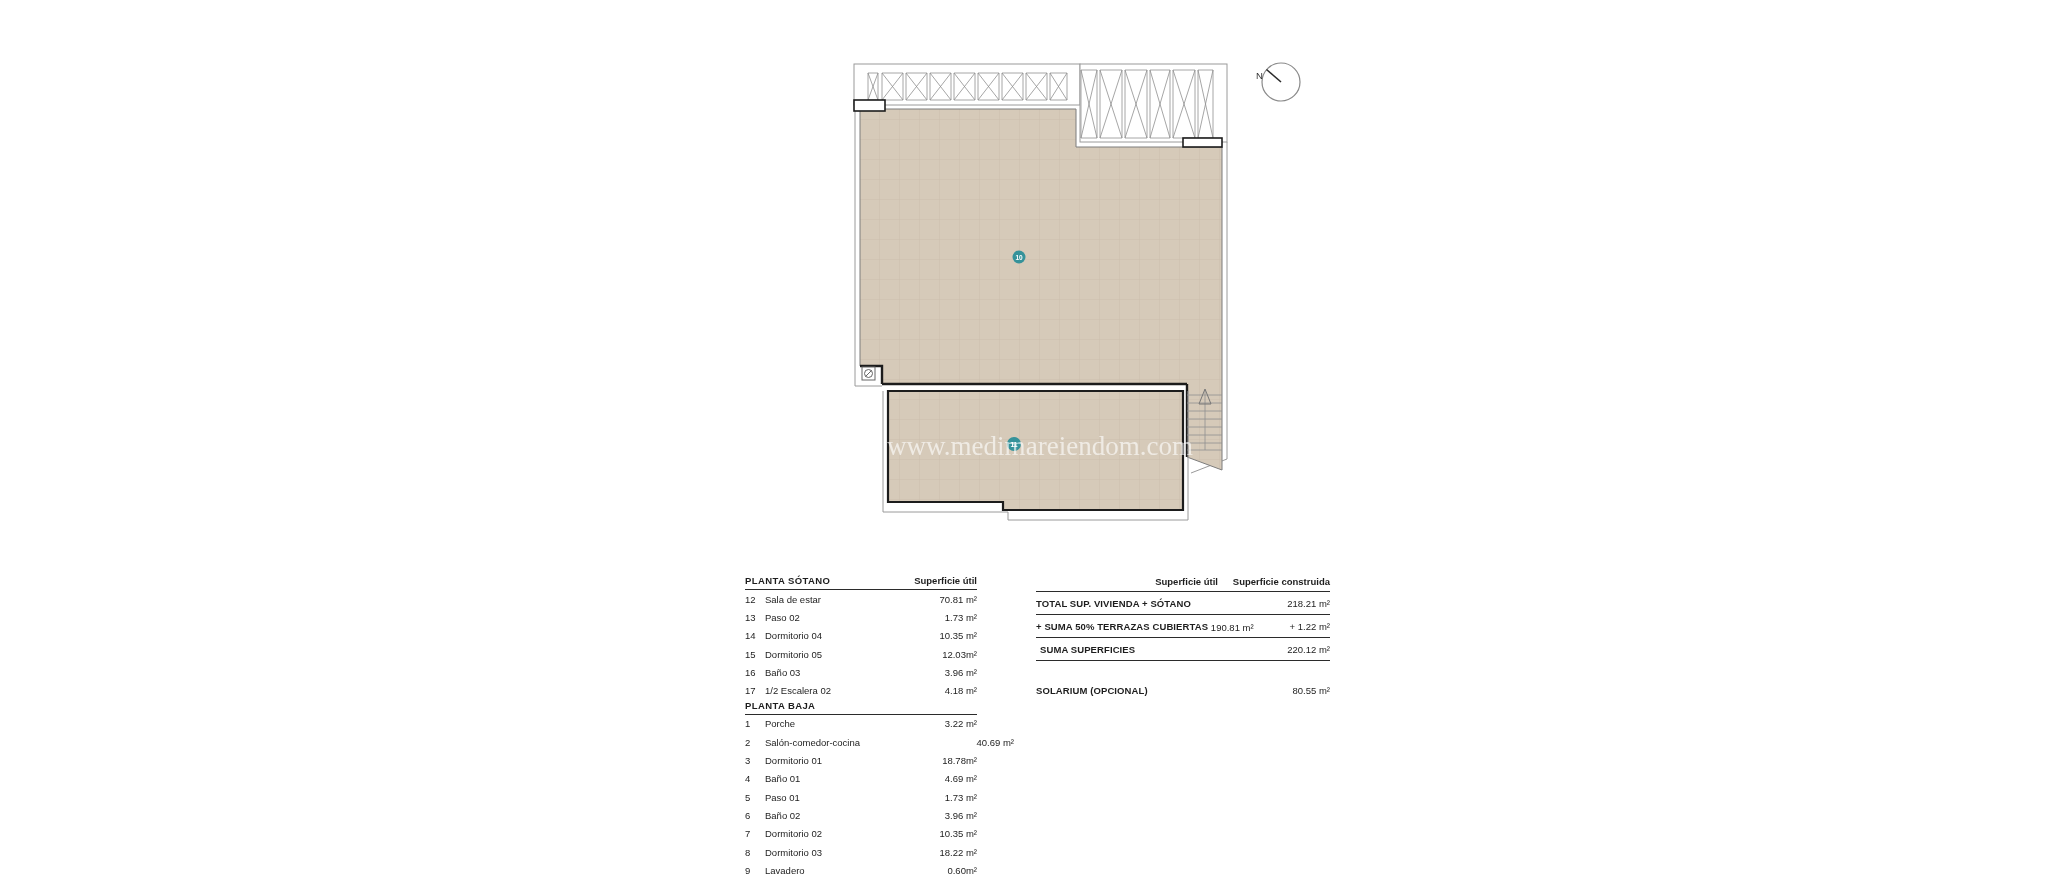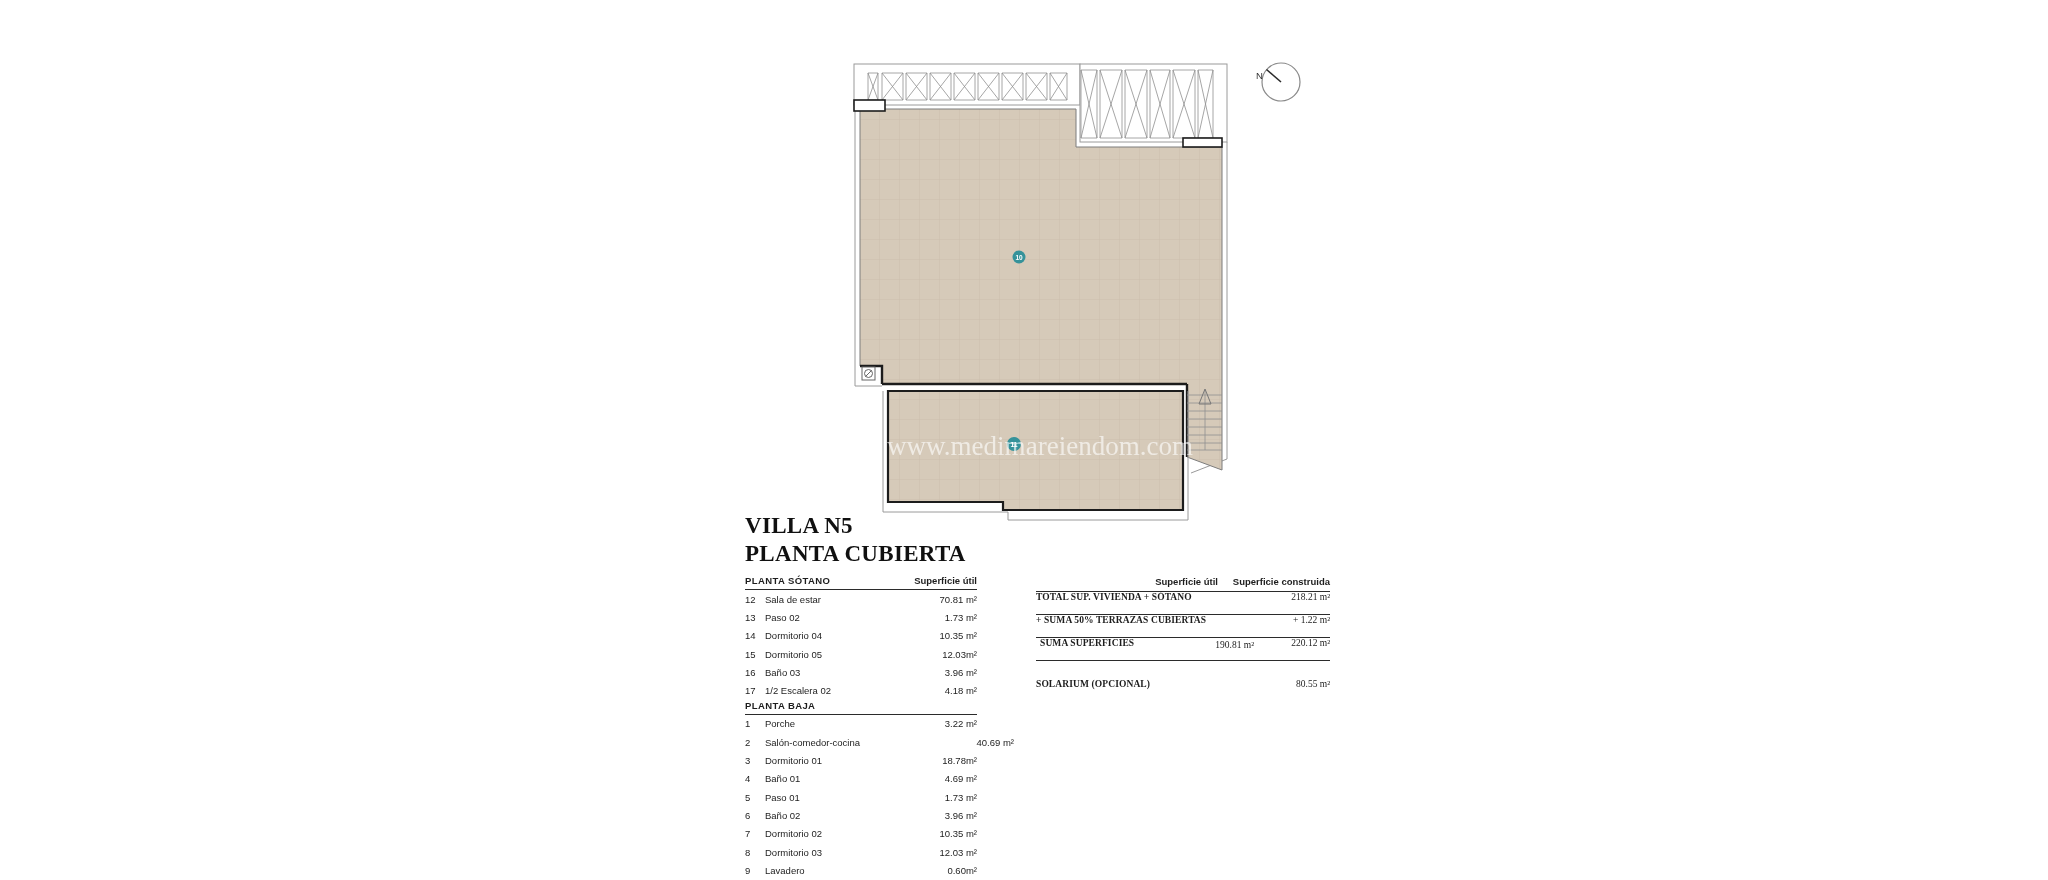--- a/index.html
+++ b/index.html
@@ -20,21 +20,21 @@
   .a-row .name{flex:1;}
   .a-row .val{text-align:right;white-space:nowrap;}
   .a-row .val.offset{margin-right:-37px;}
   .sec2{align-items:center;}
   
   .summary-table{position:absolute;left:1036px;top:576px;width:294px;font-size:9.5px;}
   .s-head{display:flex;justify-content:flex-end;align-items:flex-end;
           border-bottom:1.2px solid #2b2b2b;padding-bottom:4px;font-weight:700;}
   .s-head .h-util{width:182px;text-align:right;}
   .s-head .h-cons{width:112px;text-align:right;}
-  .s-row{display:flex;height:22px;border-bottom:1.1px solid #2b2b2b;font-family:Liberation Serif, serif;}
+  .s-row{display:flex;align-items:center;height:22px;border-bottom:1.1px solid #2b2b2b;}
   .s-row:last-child{border-bottom:none;margin-top:18px;}
   .s-row .label{flex:1;font-weight:700;letter-spacing:.1px;white-space:nowrap;}
   .s-row .label.indent{padding-left:4px;}
   .s-row .util{width:92px;text-align:right;white-space:nowrap;margin-top:48px;}
   .s-row .cons{width:112px;text-align:right;white-space:nowrap;}
 </style>
 </head>
 <body>
 
 <div class="page">
@@ -99,24 +99,20 @@
 
     <text x="1040" y="455" text-anchor="middle" font-size="28" font-family="Liberation Serif, serif" fill="rgba(255,255,255,0.62)" textLength="306" lengthAdjust="spacingAndGlyphs">www.medimareiendom.com</text>
 
     <g>
       <circle cx="1281" cy="82" r="19" fill="#ffffff" stroke="#8a8a8a" stroke-width="1.2"></circle>
       <path d="M1281 82L1266.5 69.5" stroke="#2b2b2b" stroke-width="1.6" fill="none"></path>
       <text x="1256" y="79" font-size="9.5" fill="#333333" font-family="Liberation Sans, sans-serif">N</text>
     </g>
   </svg>
 
-  <div class="title">
-    <div>VILLA N5</div>
-    <div>PLANTA CUBIERTA</div>
-  </div>
 
   <div class="area-table">
     <div class="sec-head">
       <span class="sh">PLANTA SÓTANO</span>
       <span class="ch">Superficie útil</span>
     </div>
     <div class="a-row">
       <span class="num">12</span>
       <span class="name">Sala de estar</span>
       <span class="val">70.81 m²</span>
@@ -181,21 +177,21 @@
       <span class="val">3.96 m²</span>
     </div>
     <div class="a-row">
       <span class="num">7</span>
       <span class="name">Dormitorio 02</span>
       <span class="val">10.35 m²</span>
     </div>
     <div class="a-row">
       <span class="num">8</span>
       <span class="name">Dormitorio 03</span>
-      <span class="val">12.03 m²</span>
+      <span class="val">18.22 m²</span>
     </div>
     <div class="a-row">
       <span class="num">9</span>
       <span class="name">Lavadero</span>
       <span class="val">0.60m²</span>
     </div>
   </div>
 
   <div class="summary-table">
     <div class="s-head">

